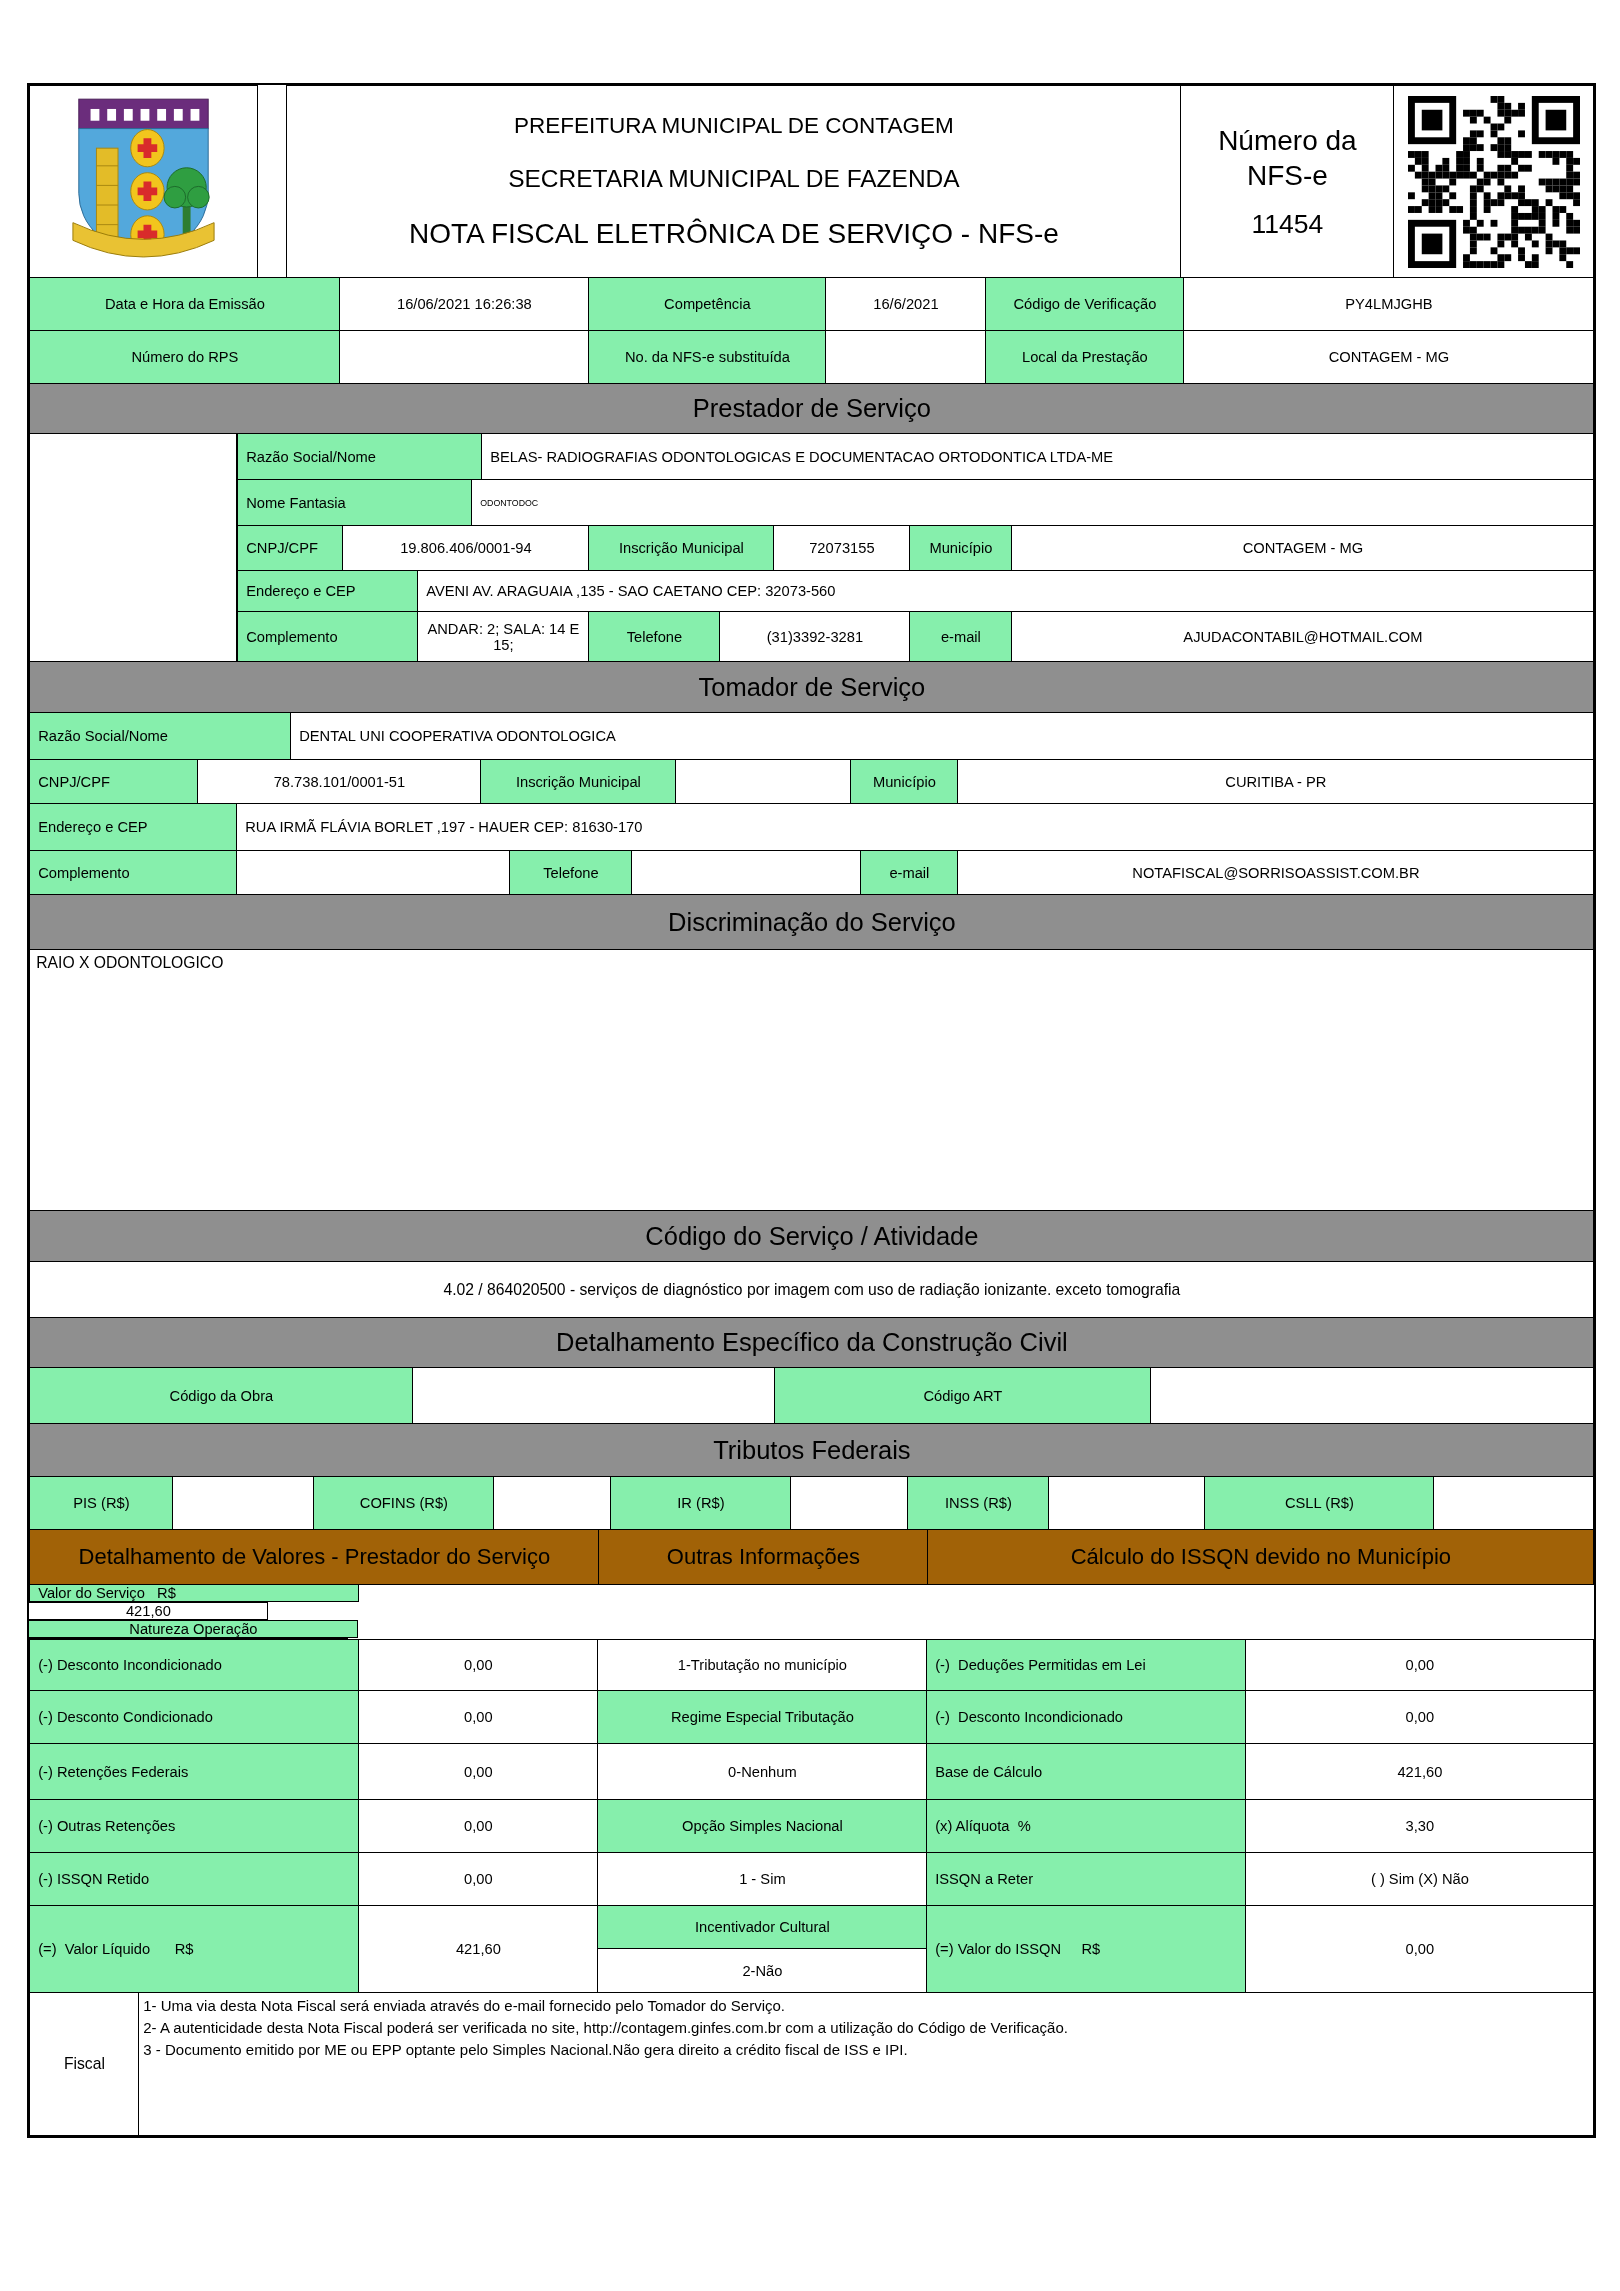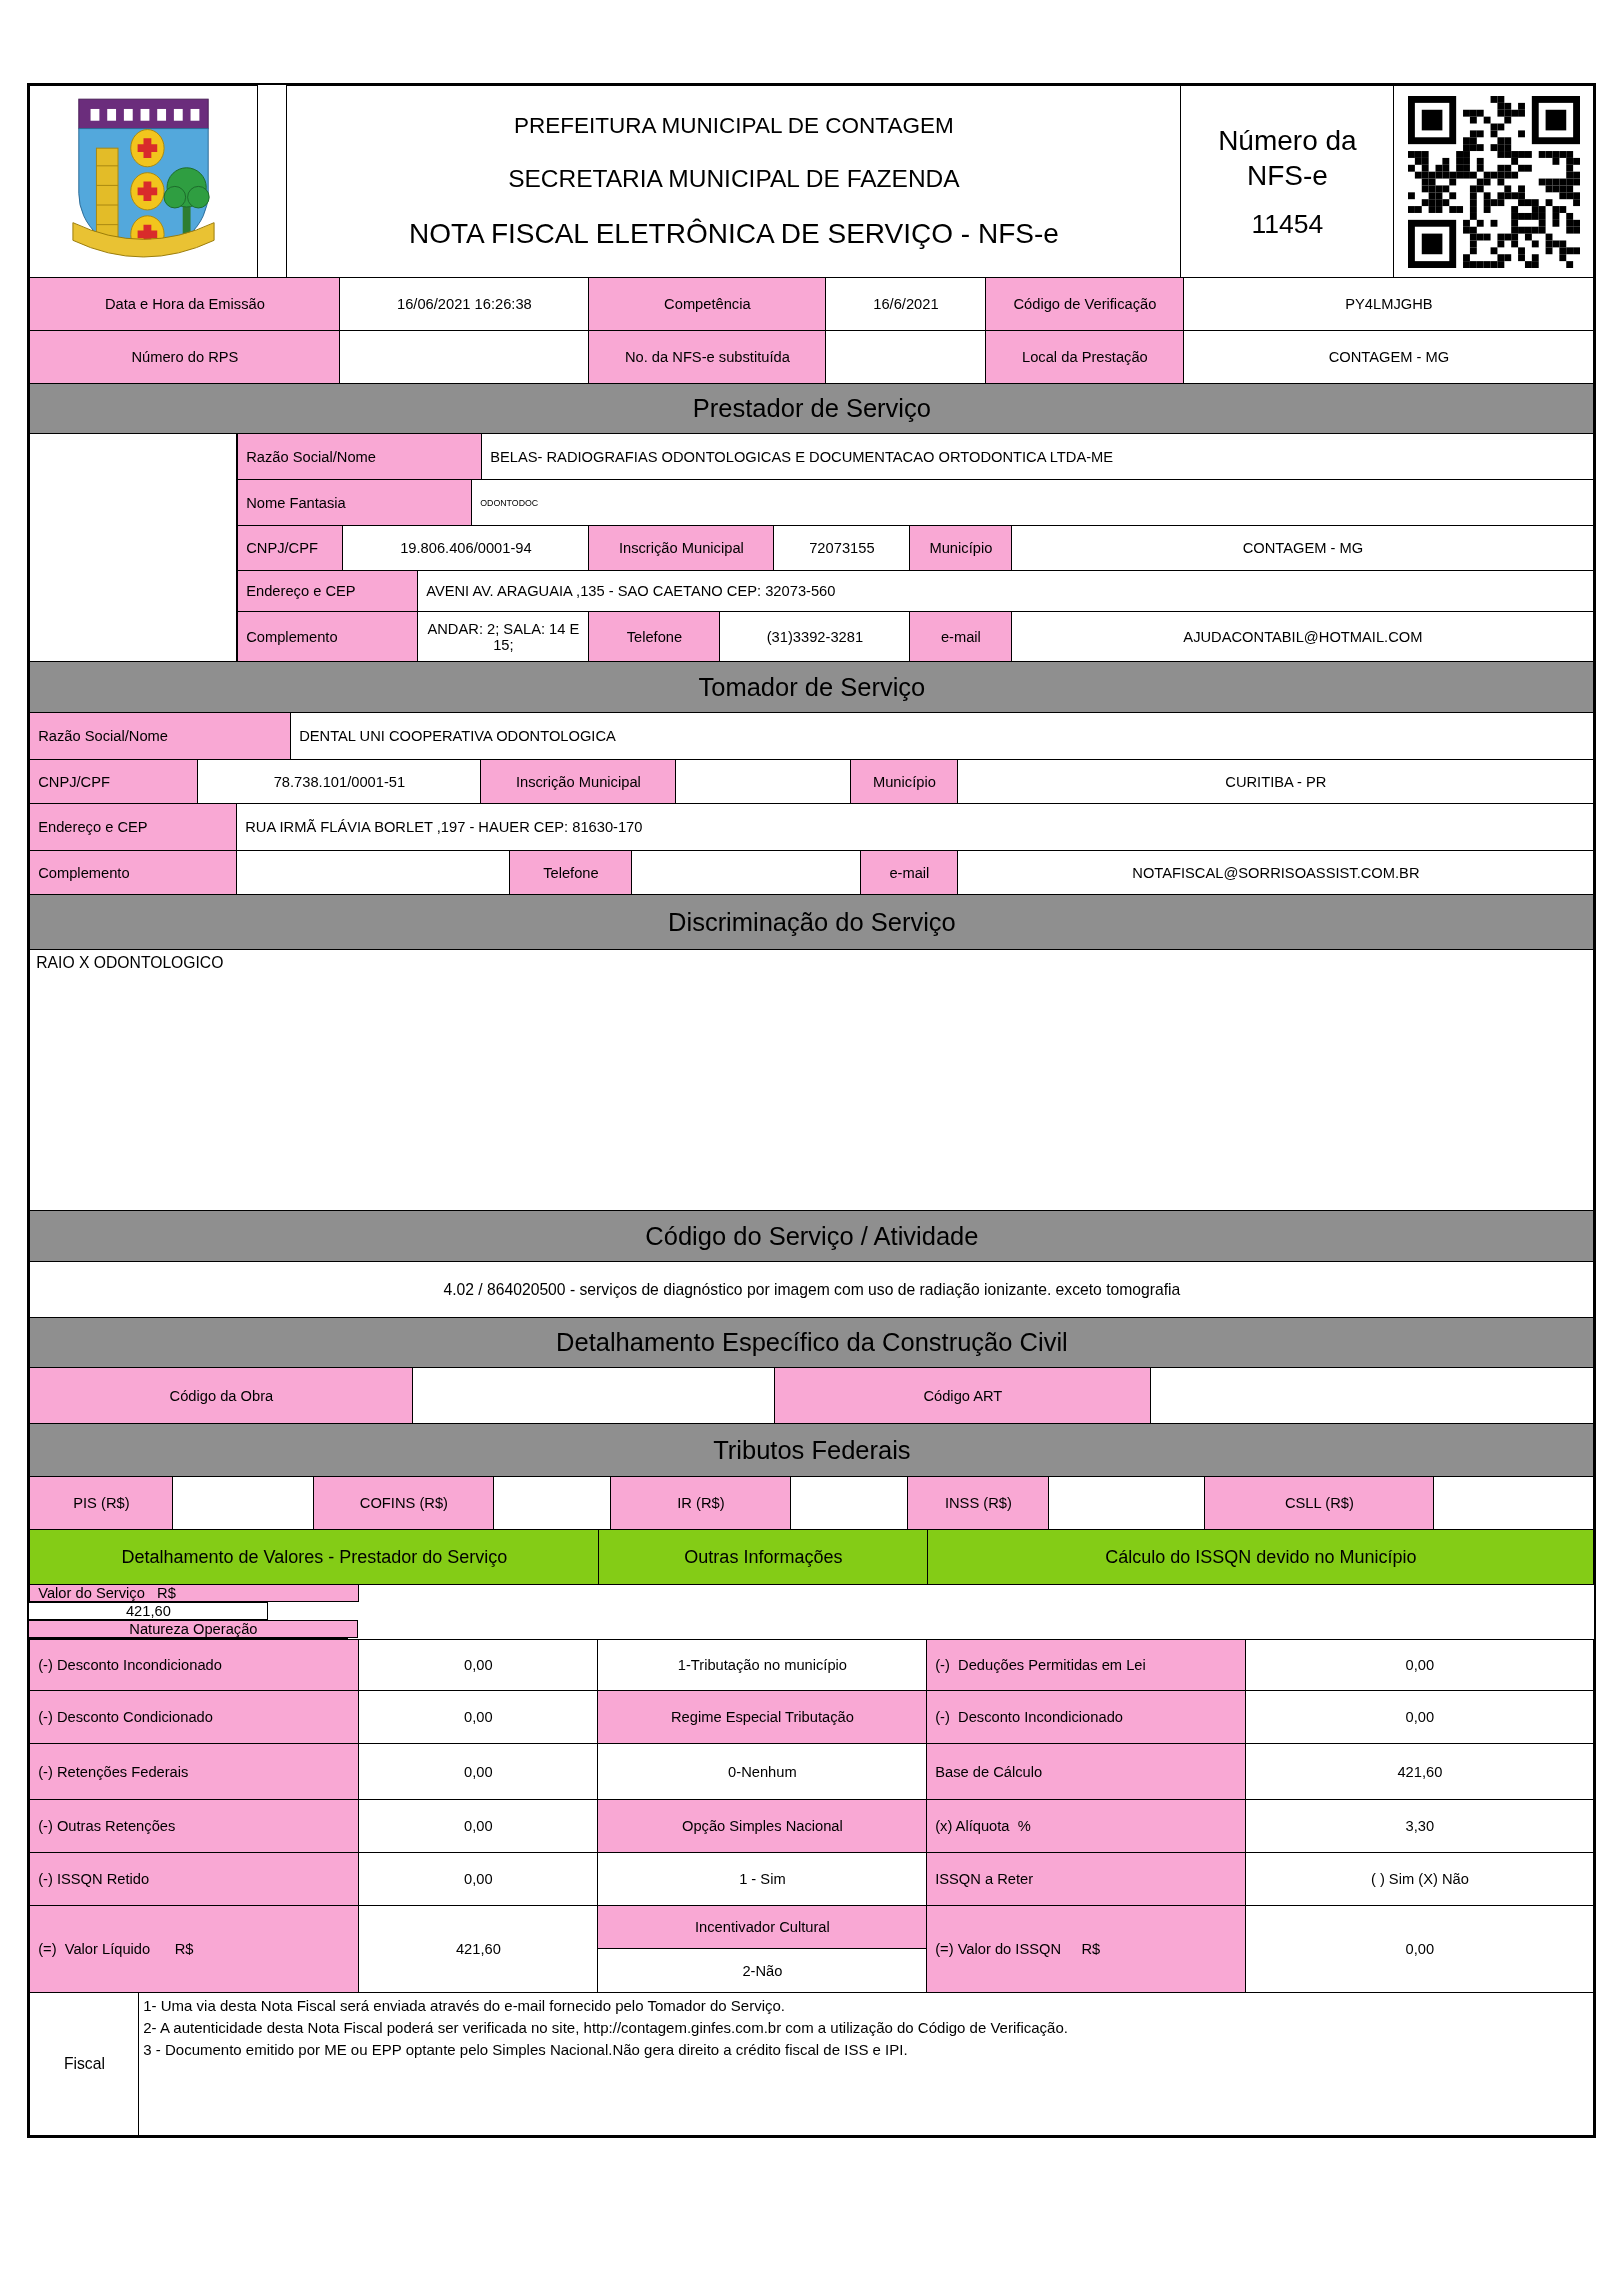--- a/index.html
+++ b/index.html
@@ -10,23 +10,23 @@
   .doc{position:absolute;left:27.4px;top:83px;width:1565px;border:2px solid #000;background:#fff;}
   .row{display:flex;margin-top:-1px;}
   .row:first-child{margin-top:0;}
   .c{
     box-sizing:border-box;border:1px solid #000;margin-left:-1px;
     display:flex;align-items:center;justify-content:center;
     font-size:14.7px;text-align:center;overflow:hidden;flex-shrink:0;background:#fff;
   }
   .row .c:first-child{margin-left:0;}
   .grow{flex:1 1 auto;}
-  .lbl{background:#f9a8d4;}
+  .lbl{background:#86efac;}
   .bar{background:#8f8f8f;font-size:25.5px;}
-  .hd3{background:#84cc16;font-size:18px;}
+  .hd3{background:#a16207;font-size:22px;}
   .leftal{justify-content:flex-start;text-align:left;padding-left:7.8px;}
   .topleft{align-items:flex-start;justify-content:flex-start;text-align:left;padding:3.9px 5.9px;}
   .pre{white-space:pre-wrap;}
   .titlecell{flex-direction:column;justify-content:space-around;padding:13.7px 0;margin-left:28px;}
   .t1{font-size:22.5px;}
   .t2{font-size:24.5px;}
   .t3{font-size:28px;}
   .numcell{flex-direction:column;gap:15.7px;padding:9.8px 13.7px;}
   .numlabel{font-size:28px;line-height:1.25;}
   .numval{font-size:26.5px;}

